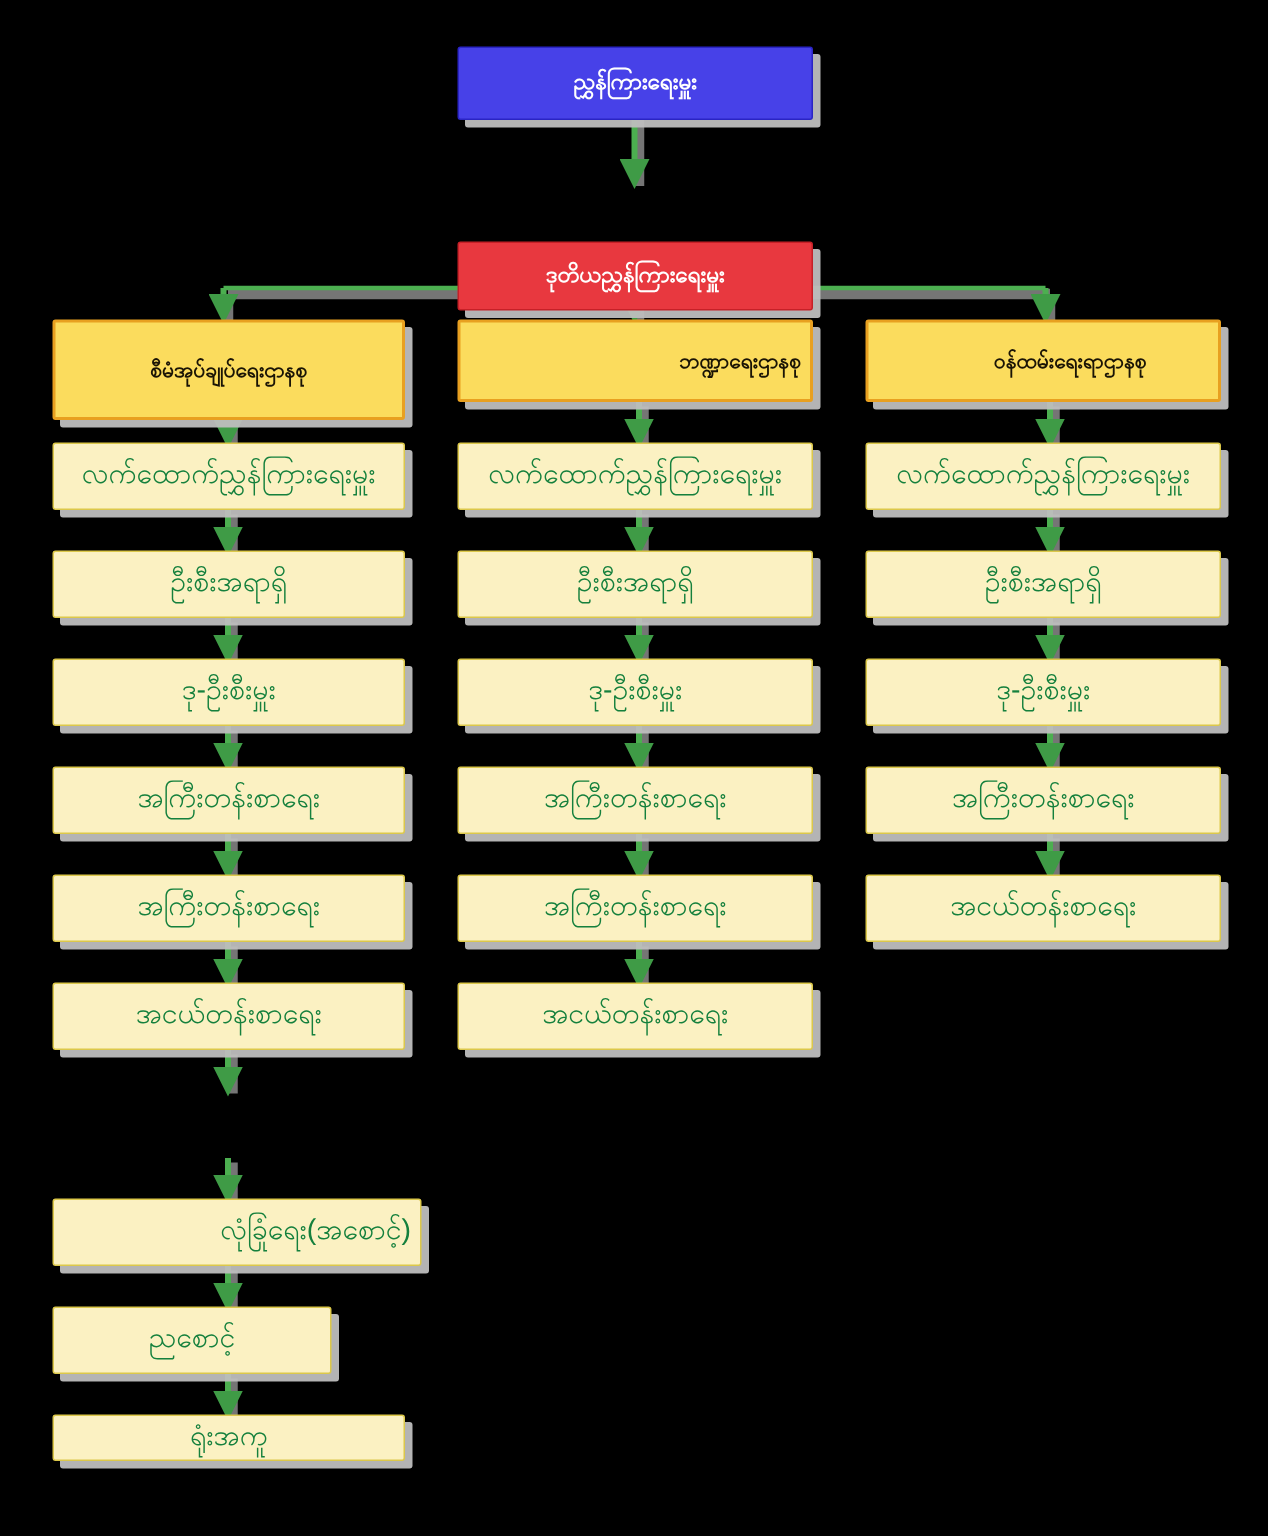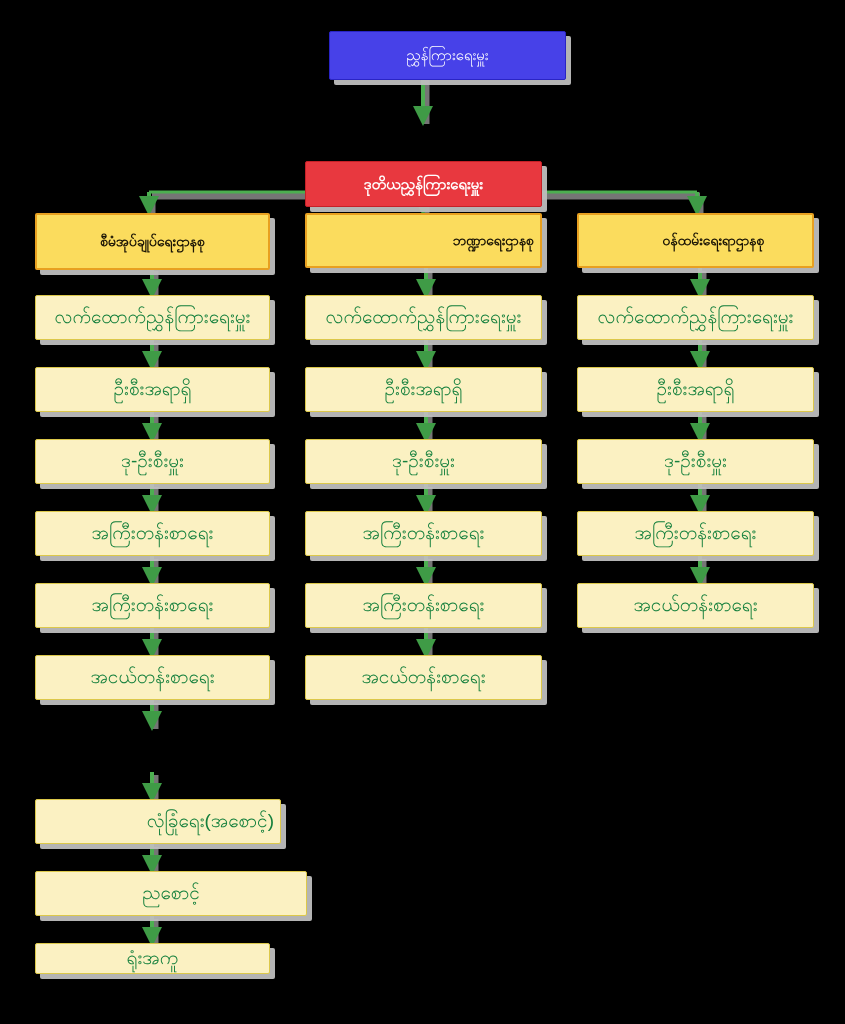--- a/index.html
+++ b/index.html
@@ -44,22 +44,21 @@
     padding: 0 6px;
     white-space: nowrap;
   }
 
   
   .node.lvl-director {
     background: #4741e8;
     border: 1px solid #2a24c4;
     color: #ffffff;
     font-size: 15px;
-    font-weight: 400;
-    margin-left: 24px;
+    font-weight: 700;
   }
 
   
   .node.lvl-deputy {
     background: #e8383f;
     border: 1px solid #c62027;
     color: #ffffff;
     font-size: 15px;
     font-weight: 600;
   }
@@ -171,21 +170,21 @@
   </svg>
 
   <div class="node lvl-director" style="left:305px; top:31px; width:237px; height:49px;">
     <span class="label">ညွှန်ကြားရေးမှူး</span>
   </div>
 
   <div class="node lvl-deputy" style="left:305px; top:121px; width:237px; height:46px;margin-top:40px;">
     <span class="label">ဒုတိယညွှန်ကြားရေးမှူး</span>
   </div>
 
-  <div class="node lvl-dept" style="left:35px; top:213px; width:235px; height:57px;">
+  <div class="node lvl-dept" style="left:35px; top:213px; width:235px; height:67px;">
     <span class="label">စီမံအုပ်ချုပ်ရေးဌာနစု</span>
   </div>
   <div class="node lvl-staff" style="left:35px; top:295px; width:235px; height:45px;">
     <span class="label">လက်ထောက်ညွှန်ကြားရေးမှူး</span>
   </div>
   <div class="node lvl-staff" style="left:35px; top:367px; width:235px; height:45px;">
     <span class="label">ဦးစီးအရာရှိ</span>
   </div>
   <div class="node lvl-staff" style="left:35px; top:439px; width:235px; height:45px;">
     <span class="label">ဒု-ဦးစီးမှူး</span>
@@ -195,21 +194,21 @@
   </div>
   <div class="node lvl-staff" style="left:35px; top:583px; width:235px; height:45px;">
     <span class="label">အကြီးတန်းစာရေး</span>
   </div>
   <div class="node lvl-staff" style="left:35px; top:655px; width:235px; height:45px;">
     <span class="label">အငယ်တန်းစာရေး</span>
   </div>
   <div class="node lvl-staff" style="left:35px; top:799px; width:246px; height:45px;justify-content:flex-end;">
     <span class="label">လုံခြုံရေး(အစောင့်)</span>
   </div>
-  <div class="node lvl-staff" style="left:35px; top:871px; width:272px; height:45px;">
+  <div class="node lvl-staff" style="left:35px; top:871px; width:186px; height:45px;">
     <span class="label">ညစောင့်</span>
   </div>
   <div class="node lvl-staff" style="left:35px; top:943px; width:235px; height:31px;">
     <span class="label">ရုံးအကူ</span>
   </div>
 
   <div class="node lvl-dept" style="left:305px; top:213px; width:237px; height:55px;justify-content:flex-end;">
     <span class="label">ဘဏ္ဍာရေးဌာနစု</span>
   </div>
   <div class="node lvl-staff" style="left:305px; top:295px; width:237px; height:45px;">

